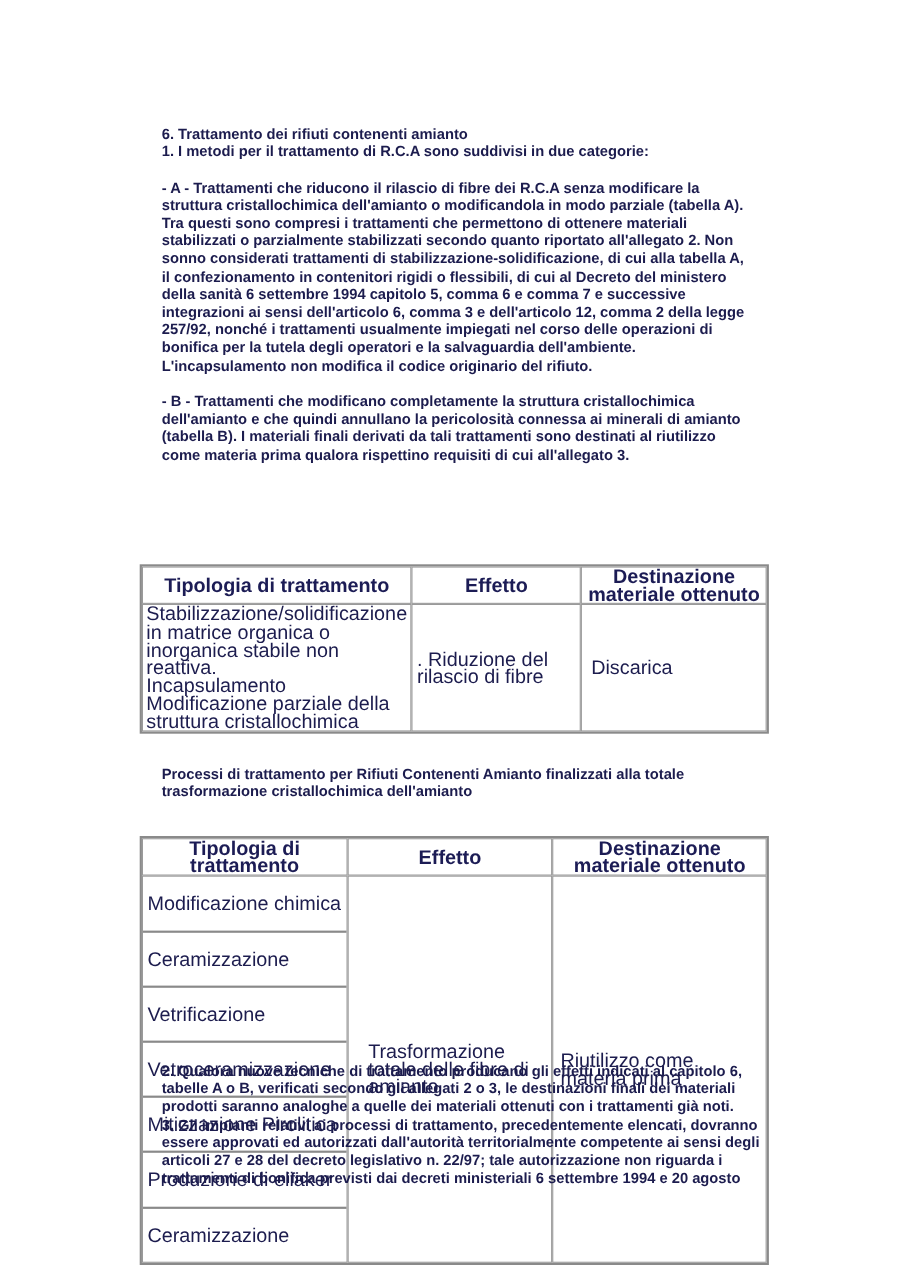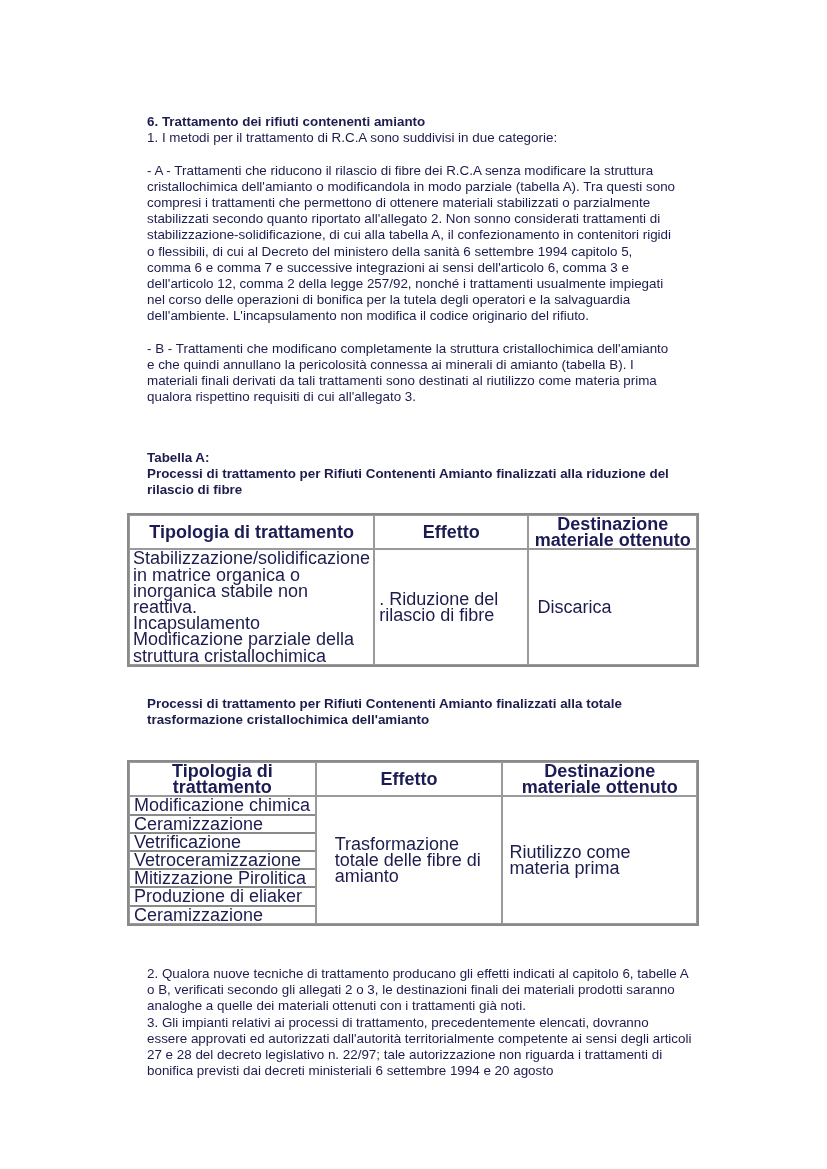--- a/index.html
+++ b/index.html
@@ -6,21 +6,21 @@
     body {
       width: 827px; height: 1169px; position: relative; overflow: hidden;
       font-family: "Liberation Sans", sans-serif;
       color: #1c1c4e;
       font-size: 13.4px;
       line-height: 16.2px;
     }
     .page { position: absolute; left: 0; top: 0; width: 827px; height: 1169px; }
     .block { position: absolute; left: 147px; width: 560px; }
     .heading { font-weight: bold; }
-    p { margin: 0; }
+    p { margin: 0; font-weight: bold; }
     .gap { height: 16.2px; }
 
     table.grid {
       position: absolute;
       border-collapse: separate;
       border-spacing: 0;
       border: 2px solid #8a8a8a;
       font-size: 18px;
       line-height: 16.2px;
       color: #1c1c4e;
@@ -36,44 +36,40 @@
       color: #1c1c55;
       height: 32px;
     }
     table.grid td.rowcell { padding: 0 3px; }
     table.grid td.midcell { padding: 0 4px; }
     table.grid td.inner { padding: 0; vertical-align: top; }
     table.sub { border-collapse: collapse; width: 100%; }
     table.sub td {
       border: 0;
       border-bottom: 2px solid #8a8a8a;
-      padding: 0 4px;
+      padding: 16px 4px;
       height: 15.5px;
       color: #1c1c4e;
     }
     table.sub tr:last-child td { border-bottom: 0; }
   </style>
 </head>
 <body>
 
 <div class="page">
 
   <div class="block" style="top:114px;">
     <p class="heading">6. Trattamento dei rifiuti contenenti amianto</p>
     <p>1. I metodi per il trattamento di R.C.A sono suddivisi in due categorie:</p>
     <div class="gap"></div>
     <p style="width:532px;">- A - Trattamenti che riducono il rilascio di fibre dei R.C.A senza modificare la struttura cristallochimica dell'amianto o modificandola in modo parziale (tabella A). Tra questi sono compresi i trattamenti che permettono di ottenere materiali stabilizzati o parzialmente stabilizzati secondo quanto riportato all'allegato 2. Non sonno considerati trattamenti di stabilizzazione-solidificazione, di cui alla tabella A, il confezionamento in contenitori rigidi o flessibili, di cui al Decreto del ministero della sanità 6 settembre 1994 capitolo 5, comma 6 e comma 7 e successive integrazioni ai sensi dell'articolo 6, comma 3 e dell'articolo 12, comma 2 della legge 257/92, nonché i trattamenti usualmente impiegati nel corso delle operazioni di bonifica per la tutela degli operatori e la salvaguardia dell'ambiente. L'incapsulamento non modifica il codice originario del rifiuto.</p>
     <div class="gap"></div>
     <p style="width:532px;">- B - Trattamenti che modificano completamente la struttura cristallochimica dell'amianto e che quindi annullano la pericolosità connessa ai minerali di amianto (tabella B). I materiali finali derivati da tali trattamenti sono destinati al riutilizzo come materia prima qualora rispettino requisiti di cui all'allegato 3.</p>
   </div>
 
-  <div class="block" style="top:450px;">
-    <p class="heading">Tabella A:</p>
-    <p class="heading" style="width:530px;">Processi di trattamento per Rifiuti Contenenti Amianto finalizzati alla riduzione del rilascio di fibre</p>
-  </div>
 
   <table class="grid" style="left:127px; top:513px; width:572px;">
     <colgroup>
         <col style="width:192px">
         <col style="width:186px">
         <col style="width:194px">
       </colgroup>
     <tbody>
         <tr>
       <th>Tipologia di trattamento</th>

